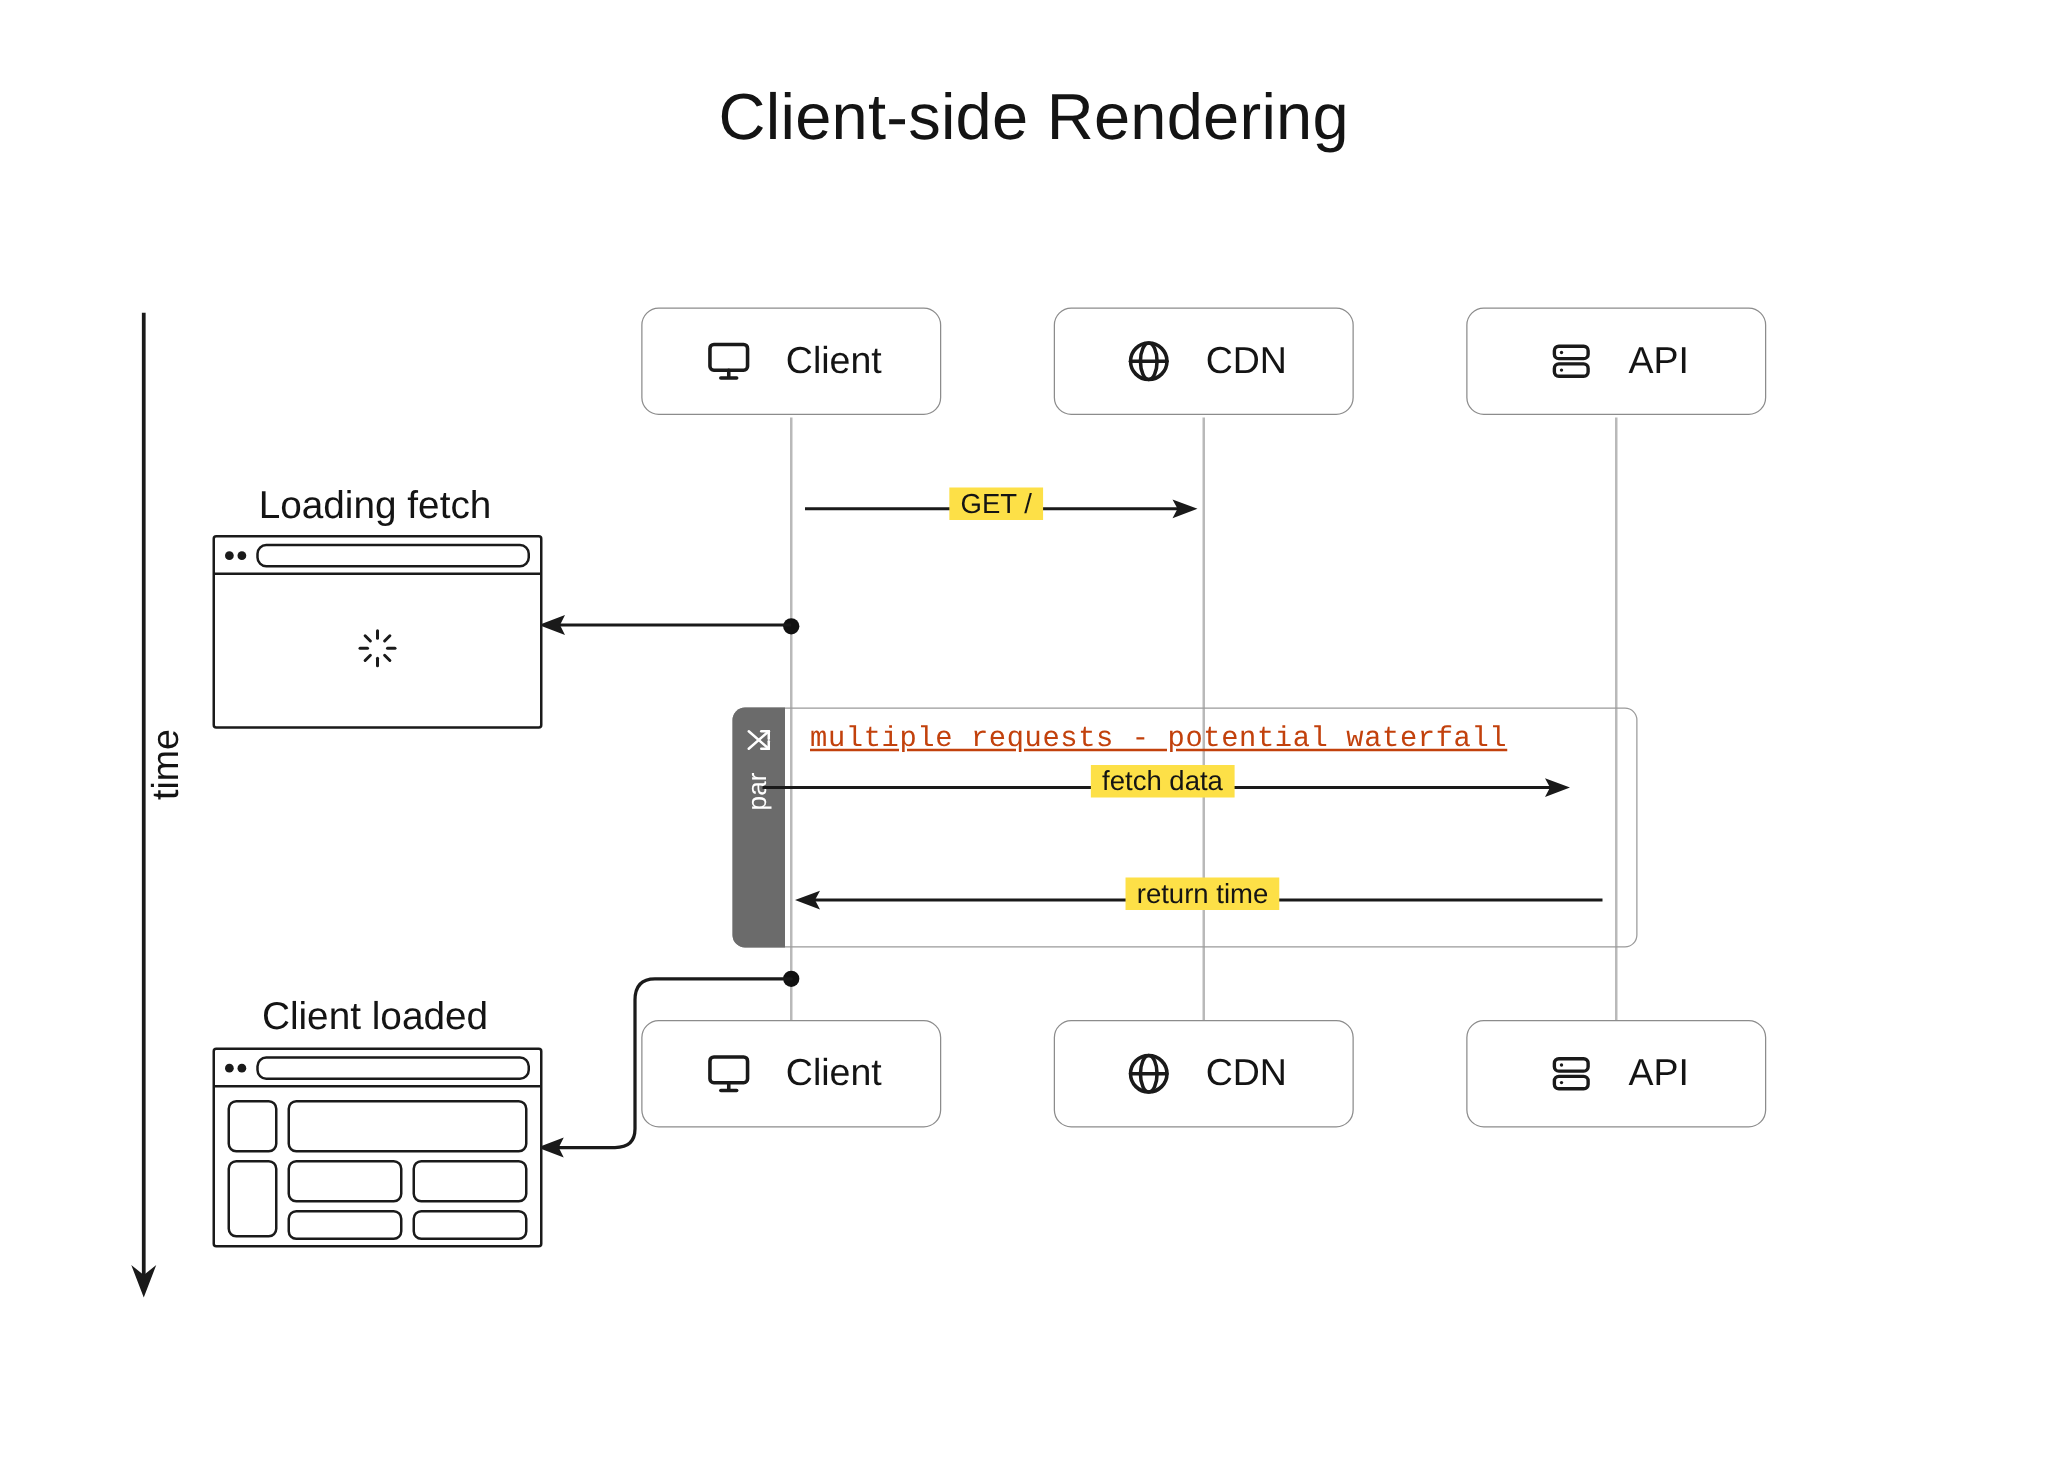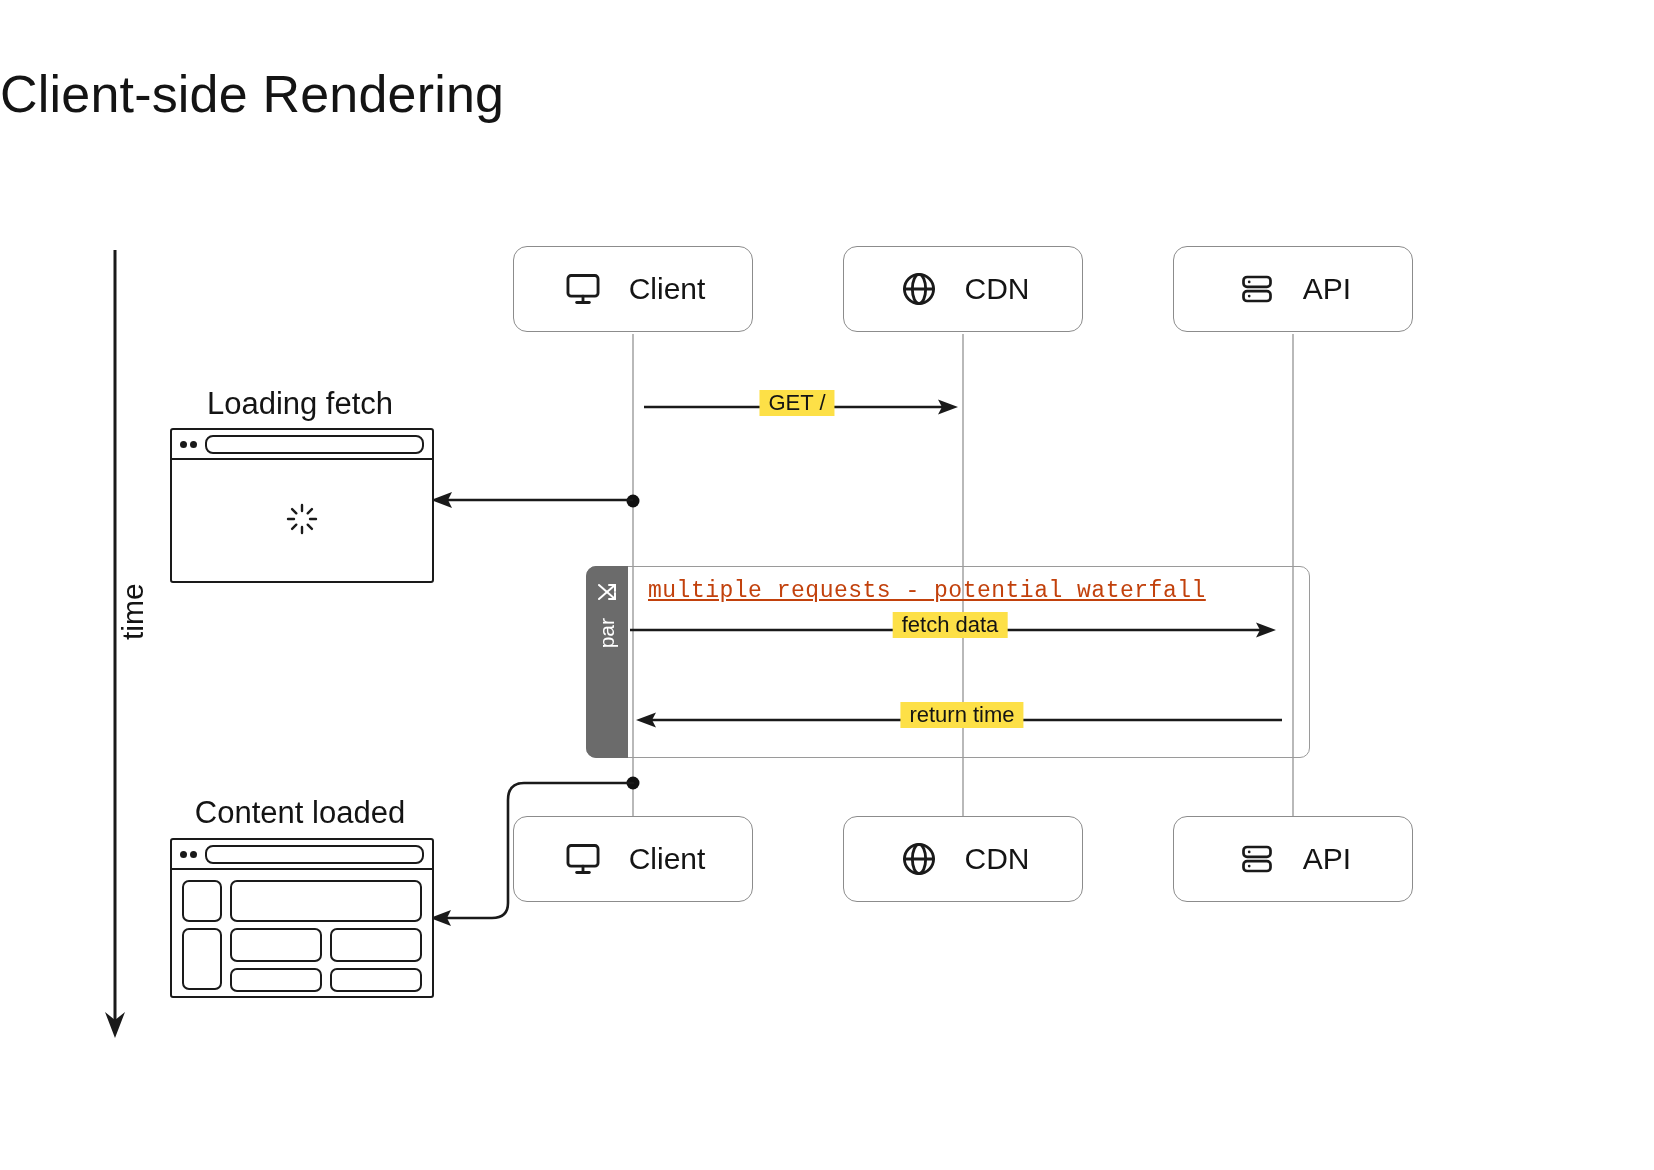--- a/index.html
+++ b/index.html
@@ -4,21 +4,21 @@
 <style>
   html,body{margin:0;padding:0;background:#ffffff;}
   body{
     width:1654px;height:1170px;position:relative;overflow:hidden;
     font-family:"Liberation Sans",sans-serif;color:#1a1a1a;
   }
   #stage{position:absolute;inset:0;}
 
   
   .title{
-    position:absolute;left:0;top:66px;width:1654px;
+    position:absolute;left:0;top:66px;width:1654px;text-align:center;
     font-size:52px;font-weight:400;letter-spacing:.2px;color:#141414;
     line-height:1.1;
   }
 
   
   .time-axis{position:absolute;left:100px;top:250px;width:40px;height:790px;}
   .time-axis svg{display:block;}
   .time-label{
     position:absolute;left:116px;top:640px;
     font-size:30px;color:#141414;
@@ -170,21 +170,21 @@
           <path d="M20 19 L14 19"></path>
         <path d="M20 5 L4 19"></path>
           <path d="M20 5 L14 5"></path>
           <path d="M20 5 L20 11"></path>
       </svg>
     </span>
     <span class="par-text">par</span>
   </div>
   <div class="par-note" style="left:648px;top:578px;">multiple requests - potential waterfall</div>
 
-  <div class="msg" style="left:620px;top:620px;width:660px;">
+  <div class="msg" style="left:600px;top:620px;width:660px;">
     <svg width="660" height="20" viewBox="0 0 660 20">
       <line x1="10" y1="10" x2="642" y2="10" stroke="#1a1a1a" stroke-width="2.4"></line>
       <path d="M656 10 L636 2.5 L640 10 L636 17.5 Z" fill="#1a1a1a"></path>
     </svg>
     <span class="mlabel" style="left:330px;top:-8px;">fetch data</span>
   </div>
 
   <div class="msg" style="left:632px;top:710px;width:660px;">
     <svg width="660" height="20" viewBox="0 0 660 20">
       <line x1="18" y1="10" x2="650" y2="10" stroke="#1a1a1a" stroke-width="2.4"></line>
@@ -263,21 +263,21 @@
             <line x1="17" y1="31" x2="17" y2="25"></line>
             <line x1="7.1" y1="26.9" x2="11.3" y2="22.7"></line>
             <line x1="3" y1="17" x2="9" y2="17"></line>
             <line x1="7.1" y1="7.1" x2="11.3" y2="11.3"></line>
           </g>
         </svg>
       </span>
     </div>
   </div>
 
-  <div class="mockup-caption" style="left:300px;top:795px;">Content loaded</div>
+  <div class="mockup-caption" style="left:300px;top:795px;">Client loaded</div>
   <div class="browser" style="left:170px;top:838px;width:264px;height:160px;">
     <div class="chrome">
       <span class="dots">
           <i></i>
           <i></i>
         </span>
       <span class="urlbar"></span>
     </div>
     <div class="viewport">
       <span class="wire" style="left:10px;top:10px;width:40px;height:42px;"></span>

